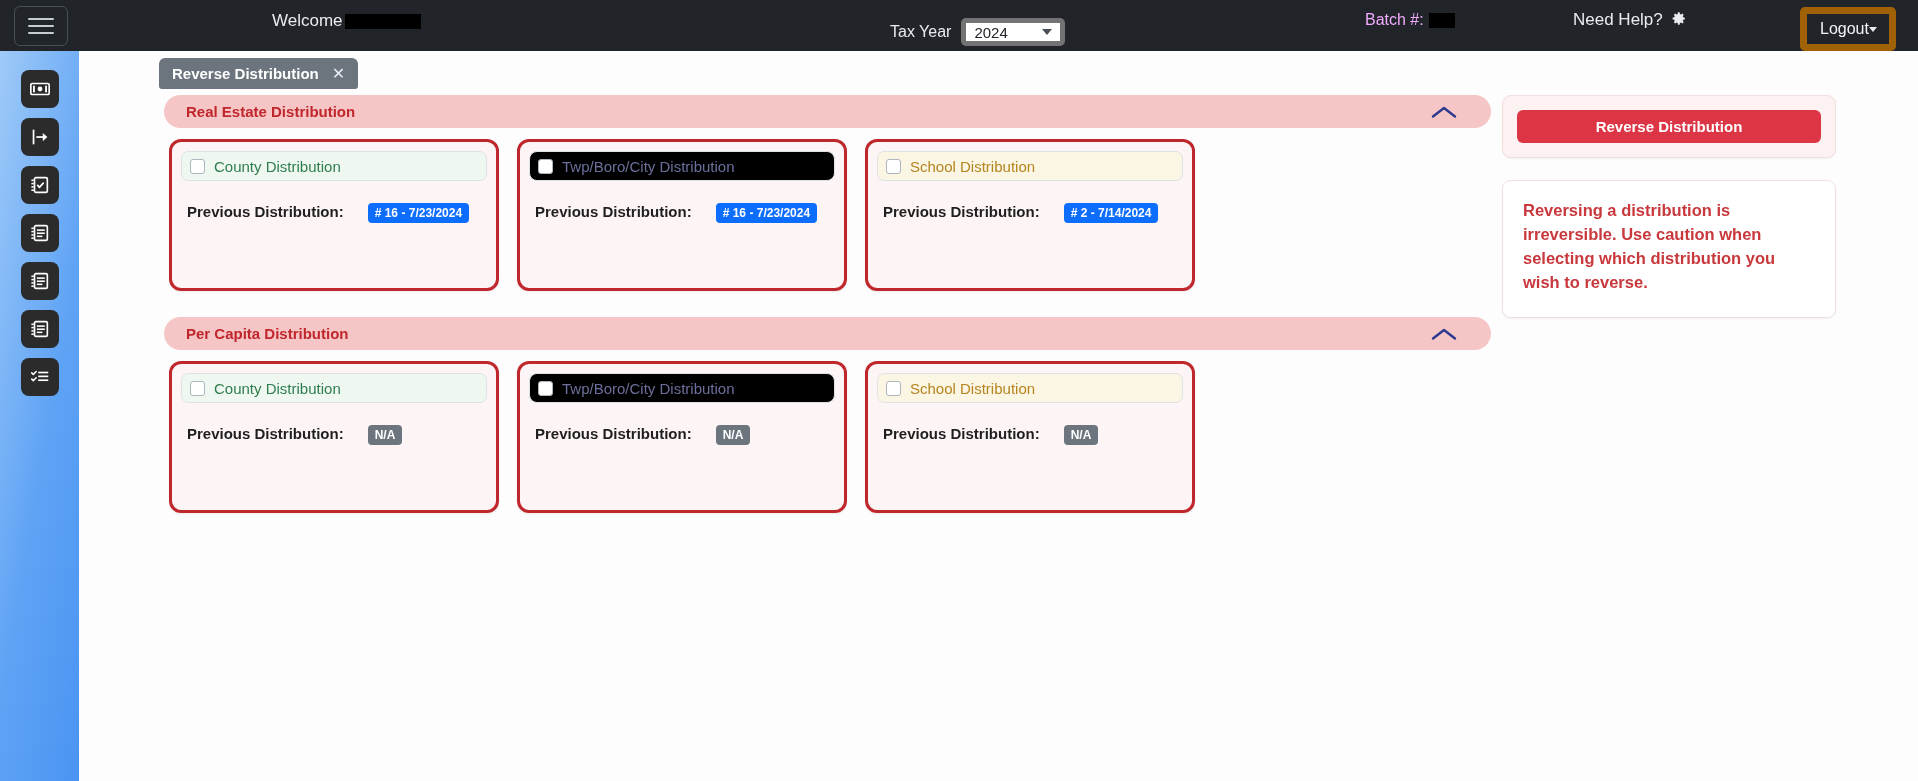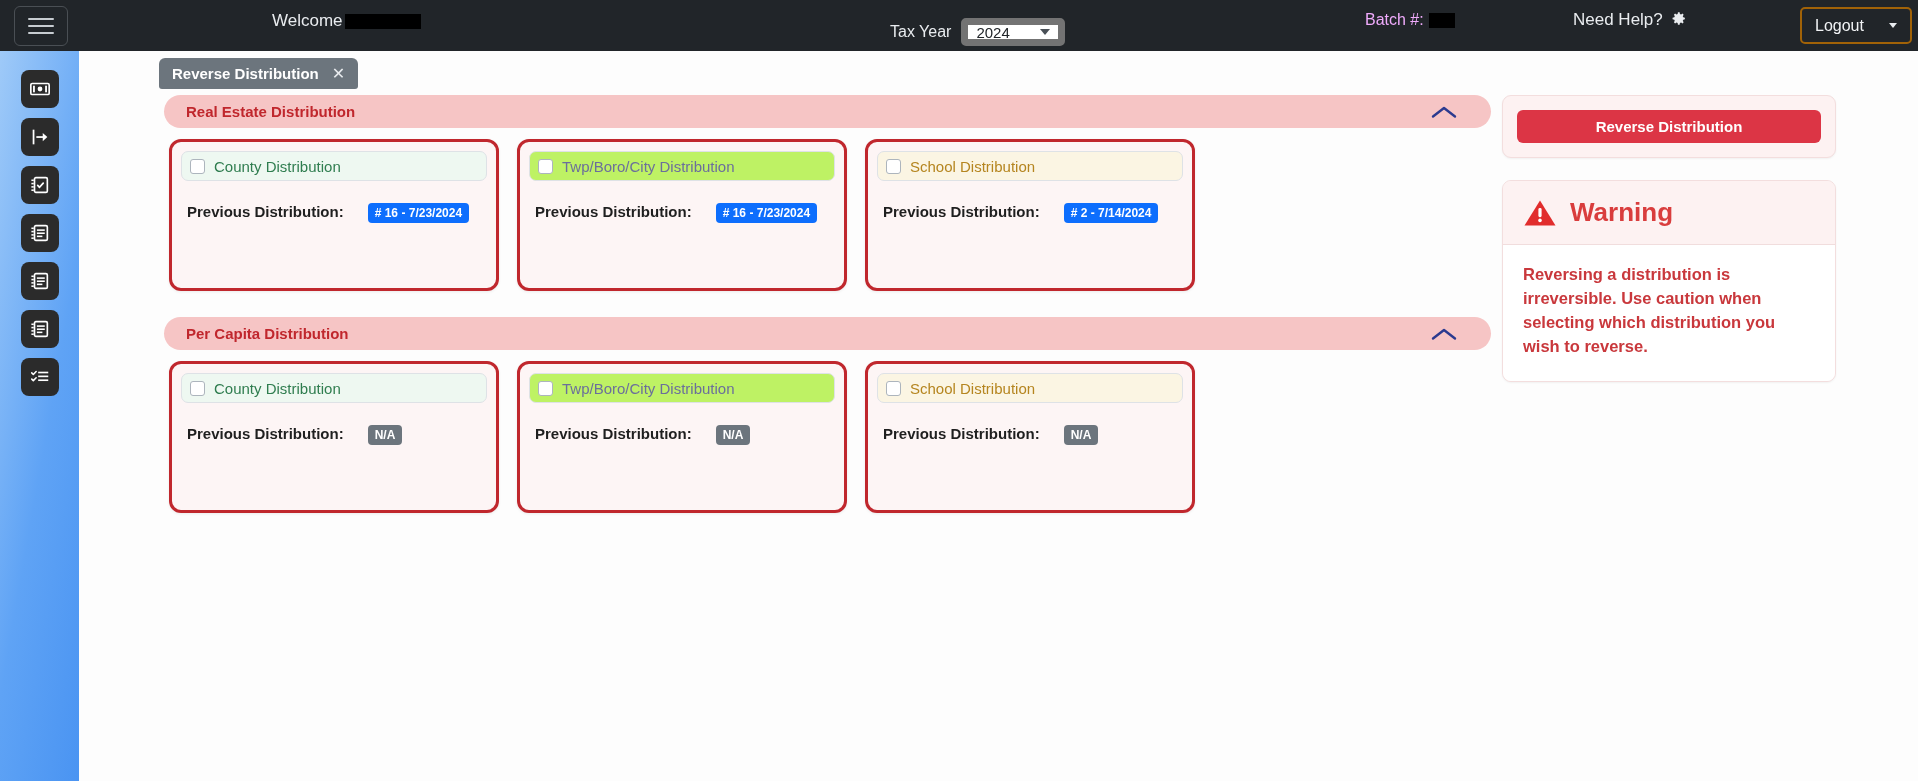--- a/index.html
+++ b/index.html
@@ -50,21 +50,21 @@
   .redacted.w-batch { width: 26px; }
 
   .taxyear-wrap {
     position: absolute; left: 890px; top: 18px;
     display: flex; align-items: center; gap: 10px;
     color: #e9ecef; font-size: 16px;
   }
   .taxyear-select {
     width: 104px; height: 28px;
     background: #fff; color: #212529;
-    border: 7px solid #737373; border-radius: 5px;
+    border: 5px solid #737373; border-radius: 5px;
     font-size: 15px;
     font-family: "Liberation Sans", sans-serif;
     padding: 0 8px;
     display: flex; align-items: center; justify-content: space-between;
     cursor: pointer;
   }
   .caret-down {
     width: 0; height: 0;
     border-left: 5px solid transparent;
     border-right: 5px solid transparent;
@@ -86,23 +86,23 @@
   .help-wrap {
     position: absolute; left: 1573px; top: 10px;
     display: flex; align-items: flex-start; gap: 7px;
     color: #e9ecef; font-size: 17px;
     cursor: pointer;
   }
   .gear-icon { width: 17px; height: 17px; display: block; }
 
   .logout-btn {
     position: absolute; left: 1800px; top: 7px;
-    width: 112px; height: 37px;
+    width: 96px; height: 37px;
     background: transparent;
-    border: 2px solid #a16207;
+    border: 7px solid #a16207;
     border-radius: 5px;
     color: #f1f3f5; font-size: 16px;
     display: flex; align-items: center; justify-content: space-between;
     padding: 15px 13px;
     cursor: pointer;
   }
 
   
   .sidebar {
     position: absolute; left: 0; top: 51px;
@@ -188,21 +188,21 @@
   .card-head {
     height: 30px;
     border: 1px solid #dee2e6;
     border-radius: 7px;
     display: flex; align-items: center;
     gap: 9px;
     padding: 0 8px;
     cursor: pointer;
   }
   .card-head.county { background: #eef8f1; }
-  .card-head.twp    { background: #bef264; }
+  .card-head.twp    { background: #000000; border-radius: 8px; }
   .card-head.school { background: #fbf5e3; }
 
   .cb {
     width: 15px; height: 15px;
     border: 1px solid #adb5bd;
     border-radius: 3px;
     background: #fff;
     flex: none;
     cursor: pointer;
   }
@@ -491,26 +491,18 @@
 
   </div>
 
   <div class="right-col">
 
     <div class="panel-card rev-panel">
       <button class="rev-btn">Reverse Distribution</button>
     </div>
 
     <div class="panel-card warn-panel">
-      <div class="warn-head">
-        <svg width="34" height="30" viewBox="0 0 34 30">
-          <path d="M17 2.5L32.5 27.5H1.5z" fill="#e12d2d"></path>
-          <rect x="15.4" y="10" width="3.2" height="9.2" rx="1.4" fill="#fff"></rect>
-          <circle cx="17" cy="22.4" r="1.8" fill="#fff"></circle>
-        </svg>
-        <span class="warn-title">Warning</span>
-      </div>
       <div class="warn-body">Reversing a distribution is irreversible. Use caution when selecting which distribution you wish to reverse.</div>
     </div>
 
   </div>
 
 </div>
 
 </body></html>

